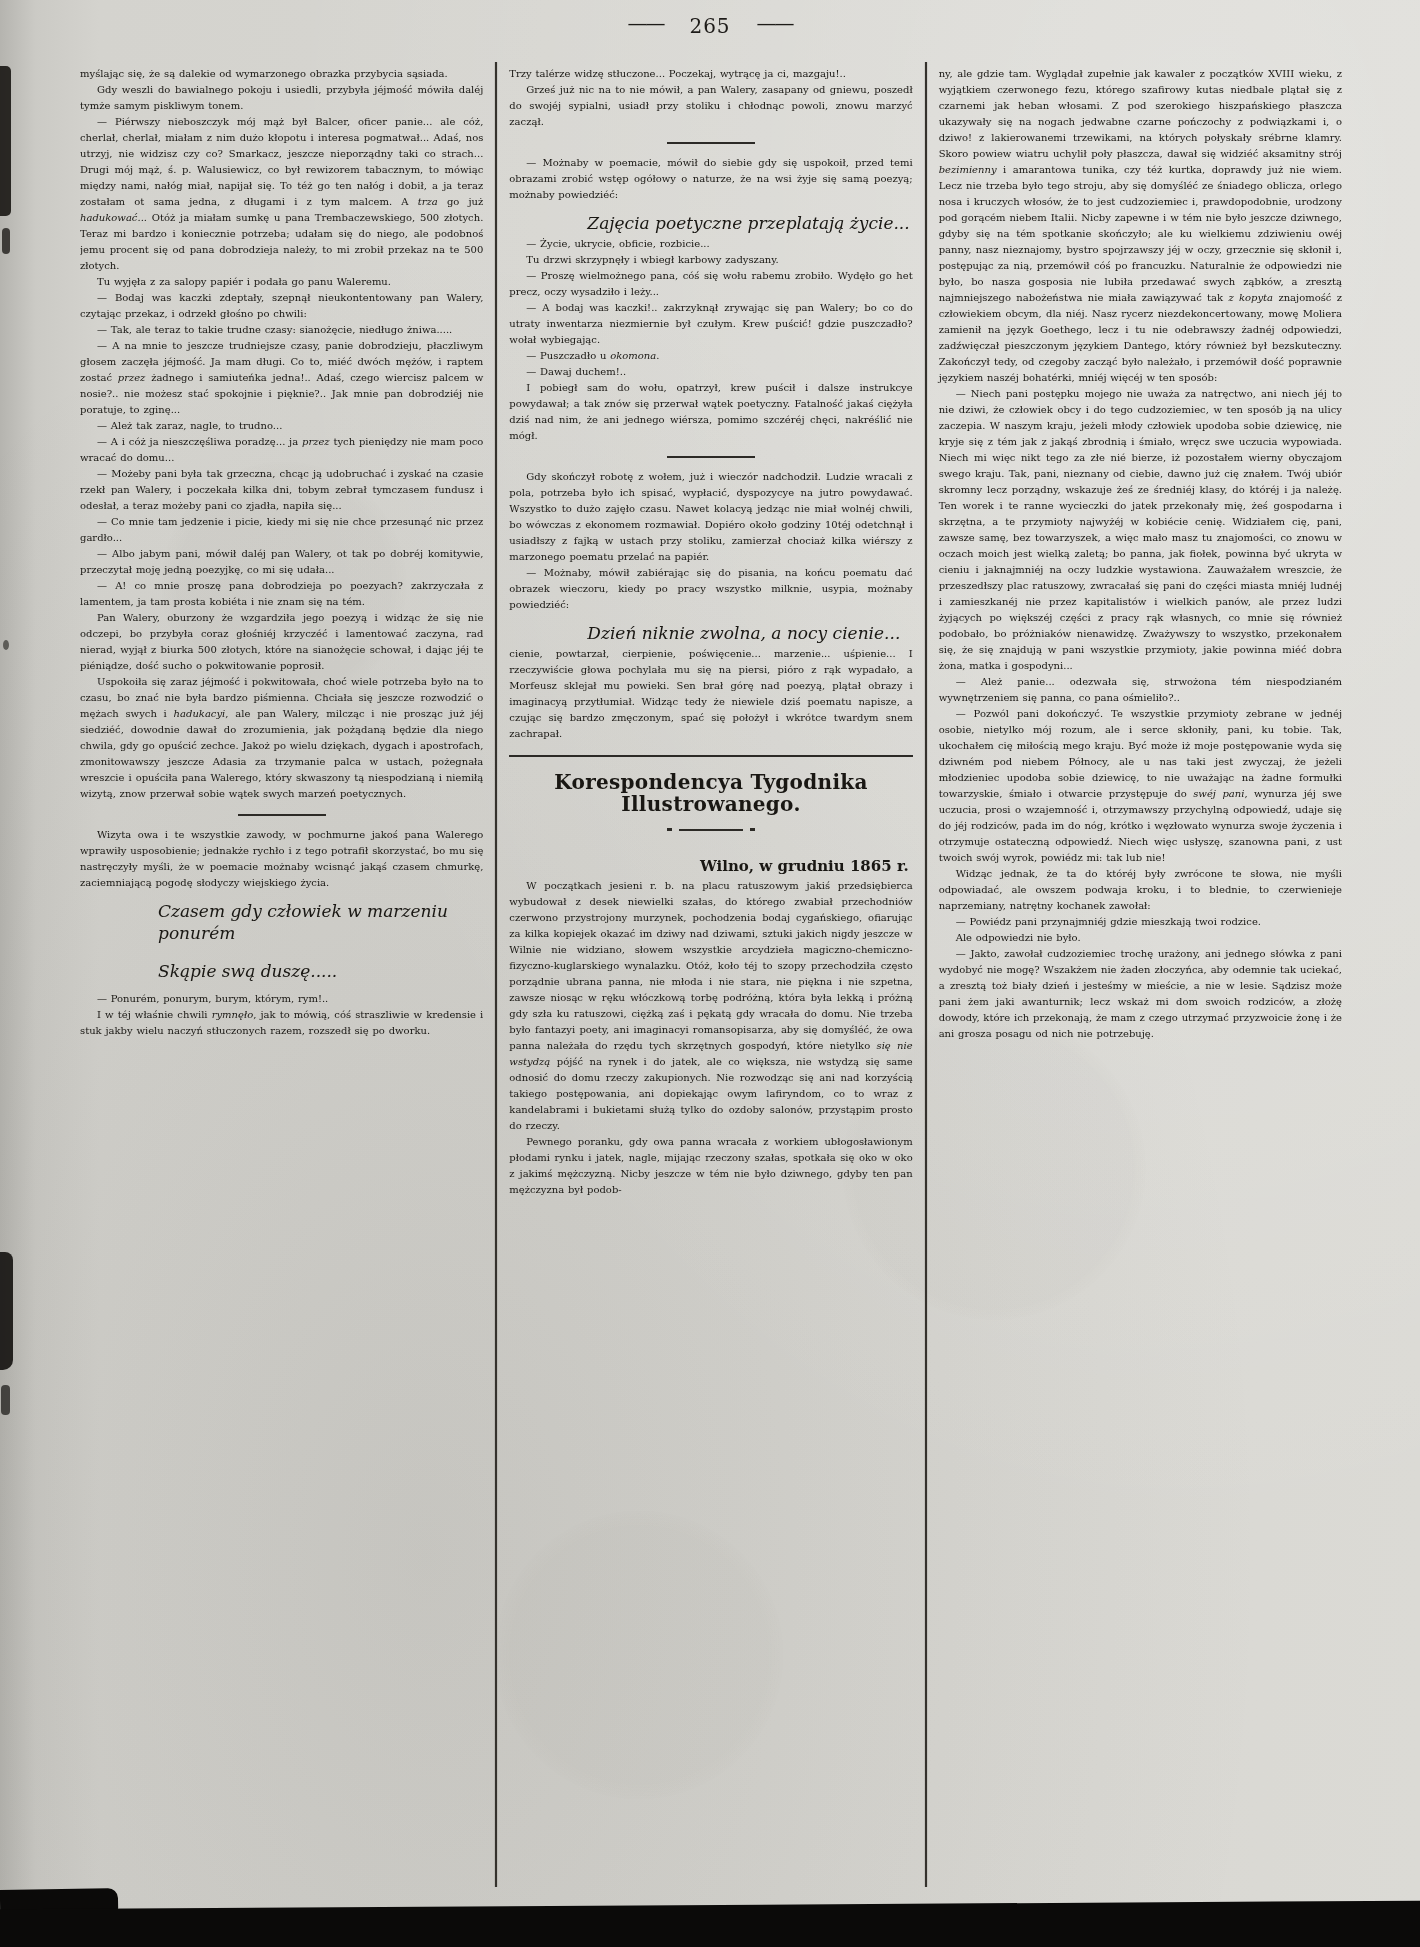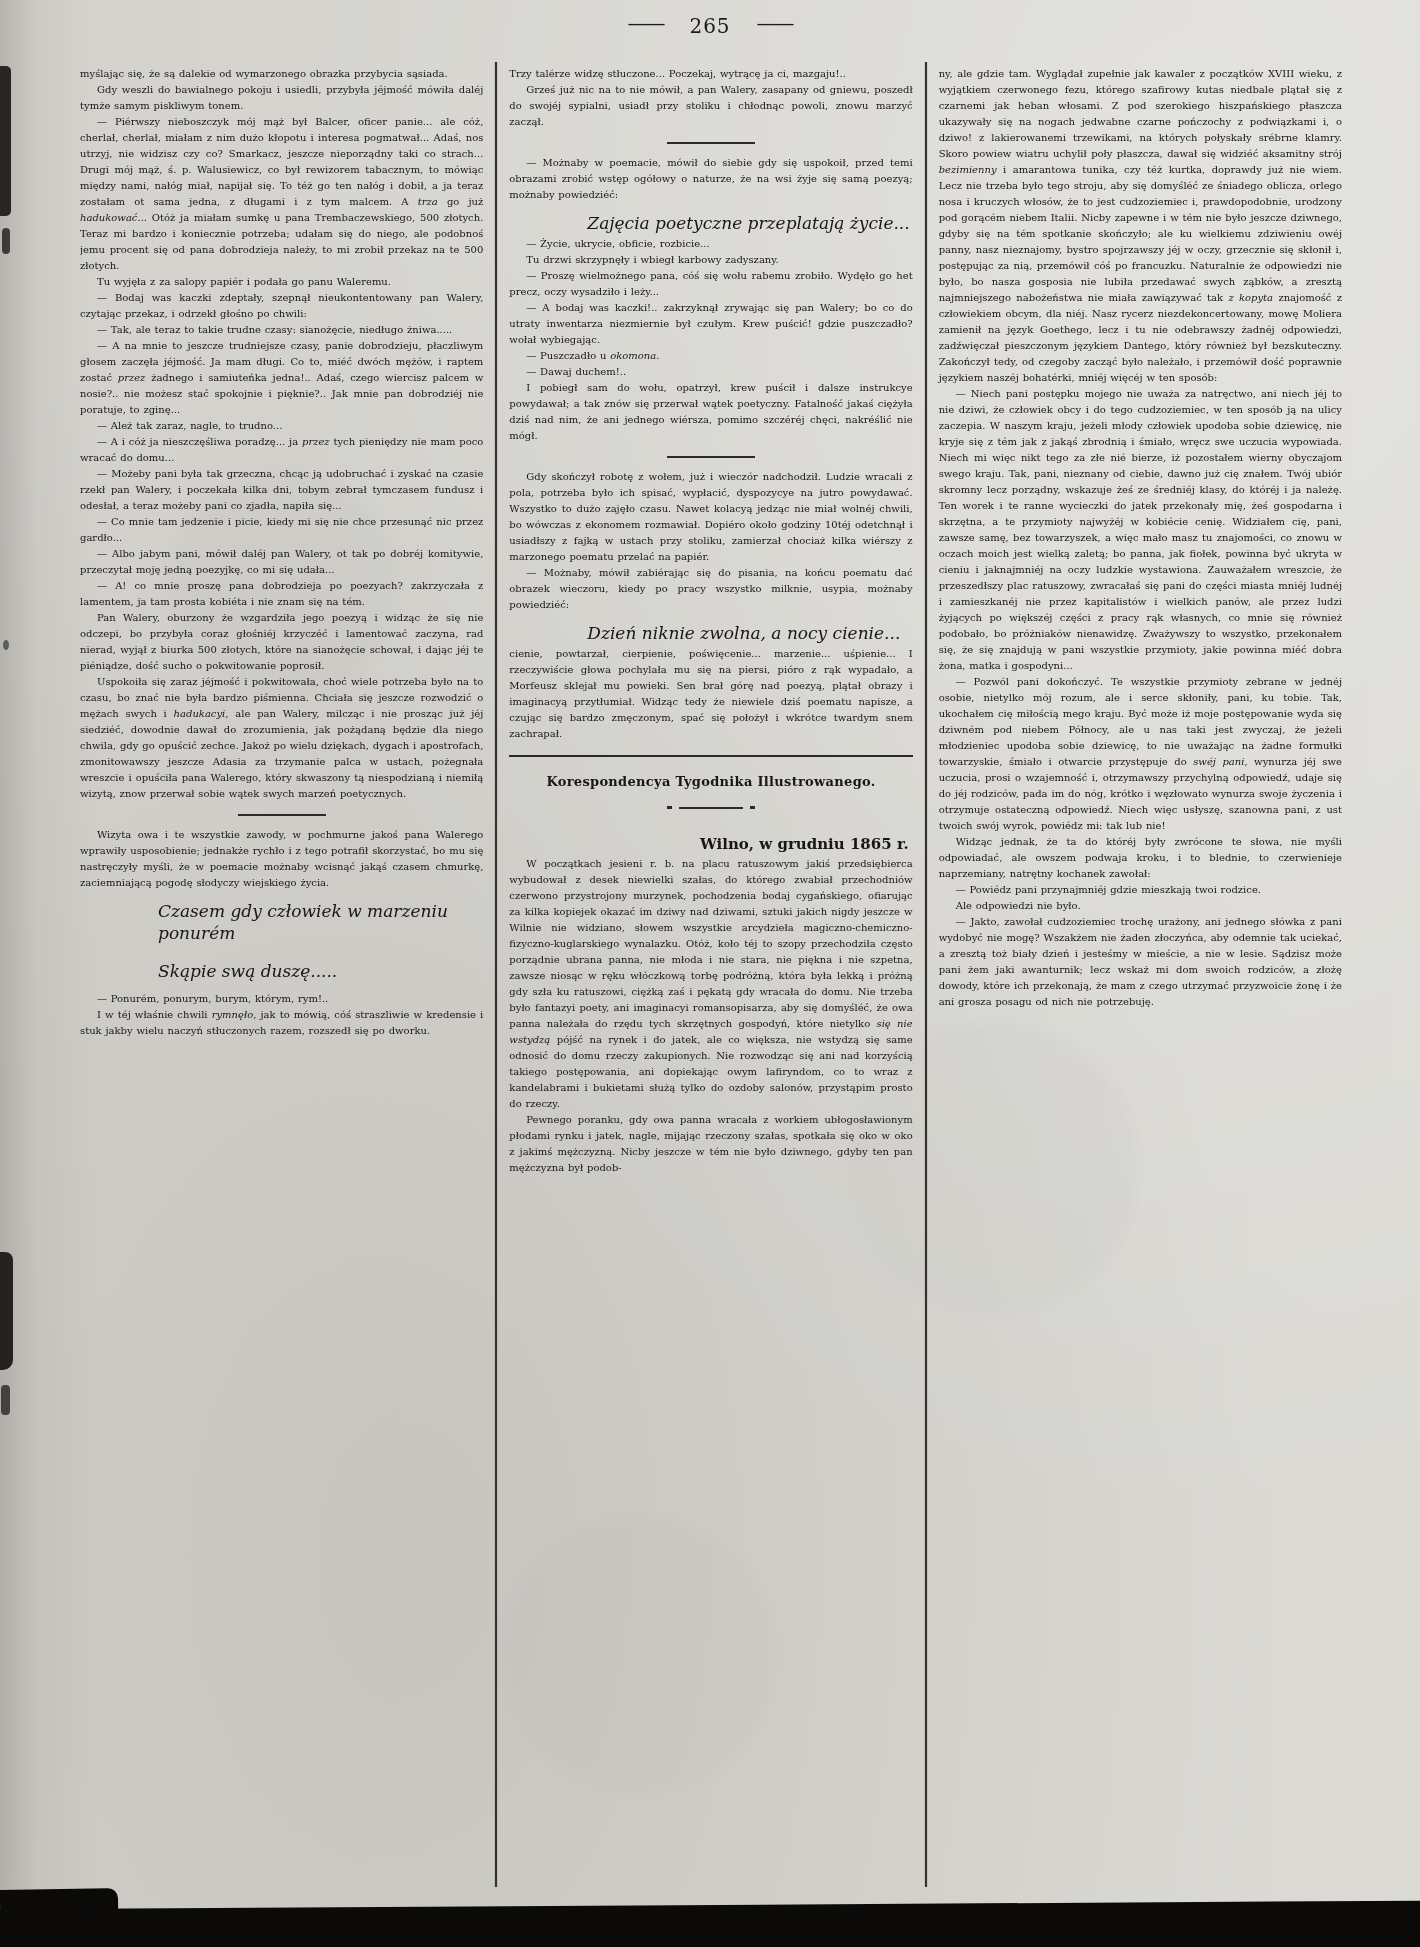--- a/index.html
+++ b/index.html
@@ -39,21 +39,21 @@
   }
   .para.cont{text-indent:0;}
   .verse{
     font-size:17px;line-height:22px;
     margin:9px 0 2px 78px;text-align:left;
   }
   .verse + .verse{margin-top:16px;margin-bottom:9px;}
   .sep{width:88px;border:0;border-top:2px solid #2c2a26;margin:12px auto 11px auto;}
   .rule{border:0;border-top:2px solid #2c2a26;margin:13px 0 4px 0;}
   .heading{
-    text-align:center;font-weight:bold;font-size:13px;line-height:22px;
+    text-align:center;font-weight:bold;font-size:20px;line-height:22px;
     margin:14px 0 6px 0;letter-spacing:.3px;
   }
   .subsep{width:64px;border:0;border-top:2px solid #2c2a26;margin:14px auto 10px auto;position:relative;}
   .subsep:before,.subsep:after{content:"";position:absolute;top:-3px;width:5px;height:3px;background:#2c2a26;}
   .subsep:before{left:-12px;} .subsep:after{right:-12px;}
   .dateline{text-align:right;font-weight:bold;font-size:15px;margin:26px 4px 3px 0;}
   
   .gutter-mark{position:absolute;background:#14120f;border-radius:4px;}
   .gm1{left:0;top:66px;width:11px;height:150px;opacity:.88;border-radius:0 5px 5px 0;}
   .gm2{left:2px;top:228px;width:8px;height:26px;opacity:.75;}
@@ -120,20 +120,21 @@
         <div class="heading">Korespondencya Tygodnika Illustrowanego.</div>
         <div class="subsep"></div>
         <div class="dateline">Wilno, w grudniu 1865 r.</div>
         <div class="para">W początkach jesieni r. b. na placu ratuszowym jakiś przedsiębierca wybudował z desek niewielki szałas, do którego zwabiał przechodniów czerwono przystrojony murzynek, pochodzenia bodaj cygańskiego, ofiarując za kilka kopiejek okazać im dziwy nad dziwami, sztuki jakich nigdy jeszcze w Wilnie nie widziano, słowem wszystkie arcydzieła magiczno-chemiczno-fizyczno-kuglarskiego wynalazku.  Otóż, koło téj to szopy przechodziła często porządnie ubrana panna, nie młoda i nie stara, nie piękna i nie szpetna, zawsze niosąc w ręku włóczkową torbę podróżną, która była lekką i próżną gdy szła ku ratuszowi, ciężką zaś i pękatą gdy wracała do domu.  Nie trzeba było fantazyi poety, ani imaginacyi romansopisarza, aby się domyśléć, że owa panna należała do rzędu tych skrzętnych gospodyń, które nietylko <i>się nie wstydzą</i> pójść na rynek i do jatek, ale co większa, nie wstydzą się same odnosić do domu rzeczy zakupionych.  Nie rozwodząc się ani nad korzyścią takiego postępowania, ani dopiekając owym lafiryndom, co to wraz z kandelabrami i bukietami służą tylko do ozdoby salonów, przystąpim prosto do rzeczy.</div>
         <div class="para">Pewnego poranku, gdy owa panna wracała z workiem ubłogosławionym płodami rynku i jatek, nagle, mijając rzeczony szałas, spotkała się oko w oko z jakimś mężczyzną.  Nicby jeszcze w tém nie było dziwnego, gdyby ten pan mężczyzna był  podob-</div>
       </div>
     <div class="divider"></div>
     <div class="col">
         <div class="para cont">ny, ale gdzie tam.  Wyglądał zupełnie jak kawaler z początków XVIII wieku, z wyjątkiem czerwonego fezu, którego szafirowy kutas niedbale plątał się z czarnemi jak heban włosami.  Z pod szerokiego hiszpańskiego płaszcza ukazywały się na nogach jedwabne czarne pończochy z podwiązkami i, o dziwo! z lakierowanemi trzewikami, na których połyskały srébrne klamry.  Skoro powiew wiatru uchylił poły płaszcza, dawał się widziéć aksamitny strój <i>bezimienny</i> i amarantowa tunika, czy téż kurtka, doprawdy już nie wiem.  Lecz nie trzeba było tego stroju, aby się domyśléć ze śniadego oblicza, orlego nosa i kruczych włosów, że to jest cudzoziemiec i, prawdopodobnie, urodzony pod gorącém niebem Italii.  Nicby zapewne i w tém nie było jeszcze dziwnego, gdyby się na tém spotkanie skończyło; ale ku wielkiemu zdziwieniu owéj panny, nasz nieznajomy, bystro spojrzawszy jéj w oczy, grzecznie się skłonił i, postępując za nią, przemówił cóś po francuzku.  Naturalnie że odpowiedzi nie było, bo nasza gosposia nie lubiła przedawać swych ząbków, a zresztą najmniejszego nabożeństwa nie miała zawiązywać tak <i>z kopyta</i> znajomość z człowiekiem obcym, dla niéj.  Nasz rycerz niezdekoncertowany, mowę Moliera zamienił na język Goethego, lecz i tu nie odebrawszy żadnéj odpowiedzi, zadźwięczał pieszczonym językiem Dantego, który również był bezskuteczny.  Zakończył tedy, od czegoby zacząć było należało, i przemówił dość poprawnie językiem naszéj bohatérki, mniéj więcéj w ten sposób:</div>
         <div class="para">— Niech pani postępku mojego nie uważa za natręctwo, ani niech jéj to nie dziwi, że człowiek obcy i do tego cudzoziemiec, w ten sposób ją na ulicy zaczepia.  W naszym kraju, jeżeli młody człowiek upodoba sobie dziewicę, nie kryje się z tém jak z jakąś zbrodnią i śmiało, wręcz swe uczucia wypowiada.  Niech mi więc nikt tego za złe nié bierze, iż pozostałem wierny obyczajom swego kraju.  Tak, pani, nieznany od ciebie, dawno już cię znałem.  Twój ubiór skromny lecz porządny, wskazuje żeś ze średniéj klasy, do któréj i ja należę.  Ten worek i te ranne wycieczki do jatek przekonały mię, żeś gospodarna i skrzętna, a te przymioty najwyżéj w kobiécie cenię.  Widziałem cię, pani, zawsze samę, bez towarzyszek, a więc mało masz tu znajomości, co znowu w oczach moich jest wielką zaletą; bo panna, jak fiołek, powinna być ukryta w cieniu i jaknajmniéj na oczy ludzkie wystawiona.  Zauważałem wreszcie, że przeszedłszy plac ratuszowy, zwracałaś się pani do części miasta mniéj ludnéj i zamieszkanéj nie przez kapitalistów i wielkich panów, ale przez ludzi żyjących po większéj części z pracy rąk własnych, co mnie się również podobało, bo próżniaków nienawidzę.  Zważywszy to wszystko, przekonałem się, że się znajdują w pani wszystkie przymioty, jakie powinna miéć dobra żona, matka i gospodyni...</div>
+        <div class="para">— Ależ panie... odezwała się, strwożona tém niespodzianém wywnętrzeniem się panna, co pana ośmieliło?..</div>
         <div class="para">— Pozwól pani dokończyć.  Te wszystkie przymioty zebrane w jednéj osobie, nietylko mój rozum, ale i serce skłoniły, pani, ku tobie.  Tak, ukochałem cię miłością mego kraju.  Być może iż moje postępowanie wyda się dziwném pod niebem Północy, ale u nas taki jest zwyczaj, że jeżeli młodzieniec upodoba sobie dziewicę, to nie uważając na żadne formułki towarzyskie, śmiało i otwarcie przystępuje do <i>swéj pani</i>, wynurza jéj swe uczucia, prosi o wzajemność i, otrzymawszy przychylną odpowiedź, udaje się do jéj rodziców, pada im do nóg, krótko i węzłowato wynurza swoje życzenia i otrzymuje ostateczną odpowiedź.  Niech więc usłyszę, szanowna pani, z ust twoich swój wyrok, powiédz mi: tak lub nie!</div>
         <div class="para">Widząc jednak, że ta do któréj były zwrócone te słowa, nie myśli odpowiadać, ale owszem podwaja kroku, i to blednie, to czerwienieje naprzemiany, natrętny kochanek zawołał:</div>
         <div class="para">— Powiédz pani przynajmniéj gdzie mieszkają twoi rodzice.</div>
         <div class="para">Ale odpowiedzi nie było.</div>
         <div class="para">— Jakto, zawołał cudzoziemiec trochę urażony, ani jednego słówka z pani wydobyć nie mogę? Wszakżem nie żaden złoczyńca, aby odemnie tak uciekać, a zresztą toż biały dzień i jesteśmy w mieście, a nie w lesie.  Sądzisz może pani żem jaki awanturnik; lecz wskaż mi dom swoich rodziców, a złożę dowody, które ich przekonają, że mam z czego utrzymać przyzwoicie żonę i że ani grosza posagu od nich nie potrzebuję.</div>
       </div>
   </div>
 
   <div class="gutter-mark gm1"></div>
   <div class="gutter-mark gm2"></div>

